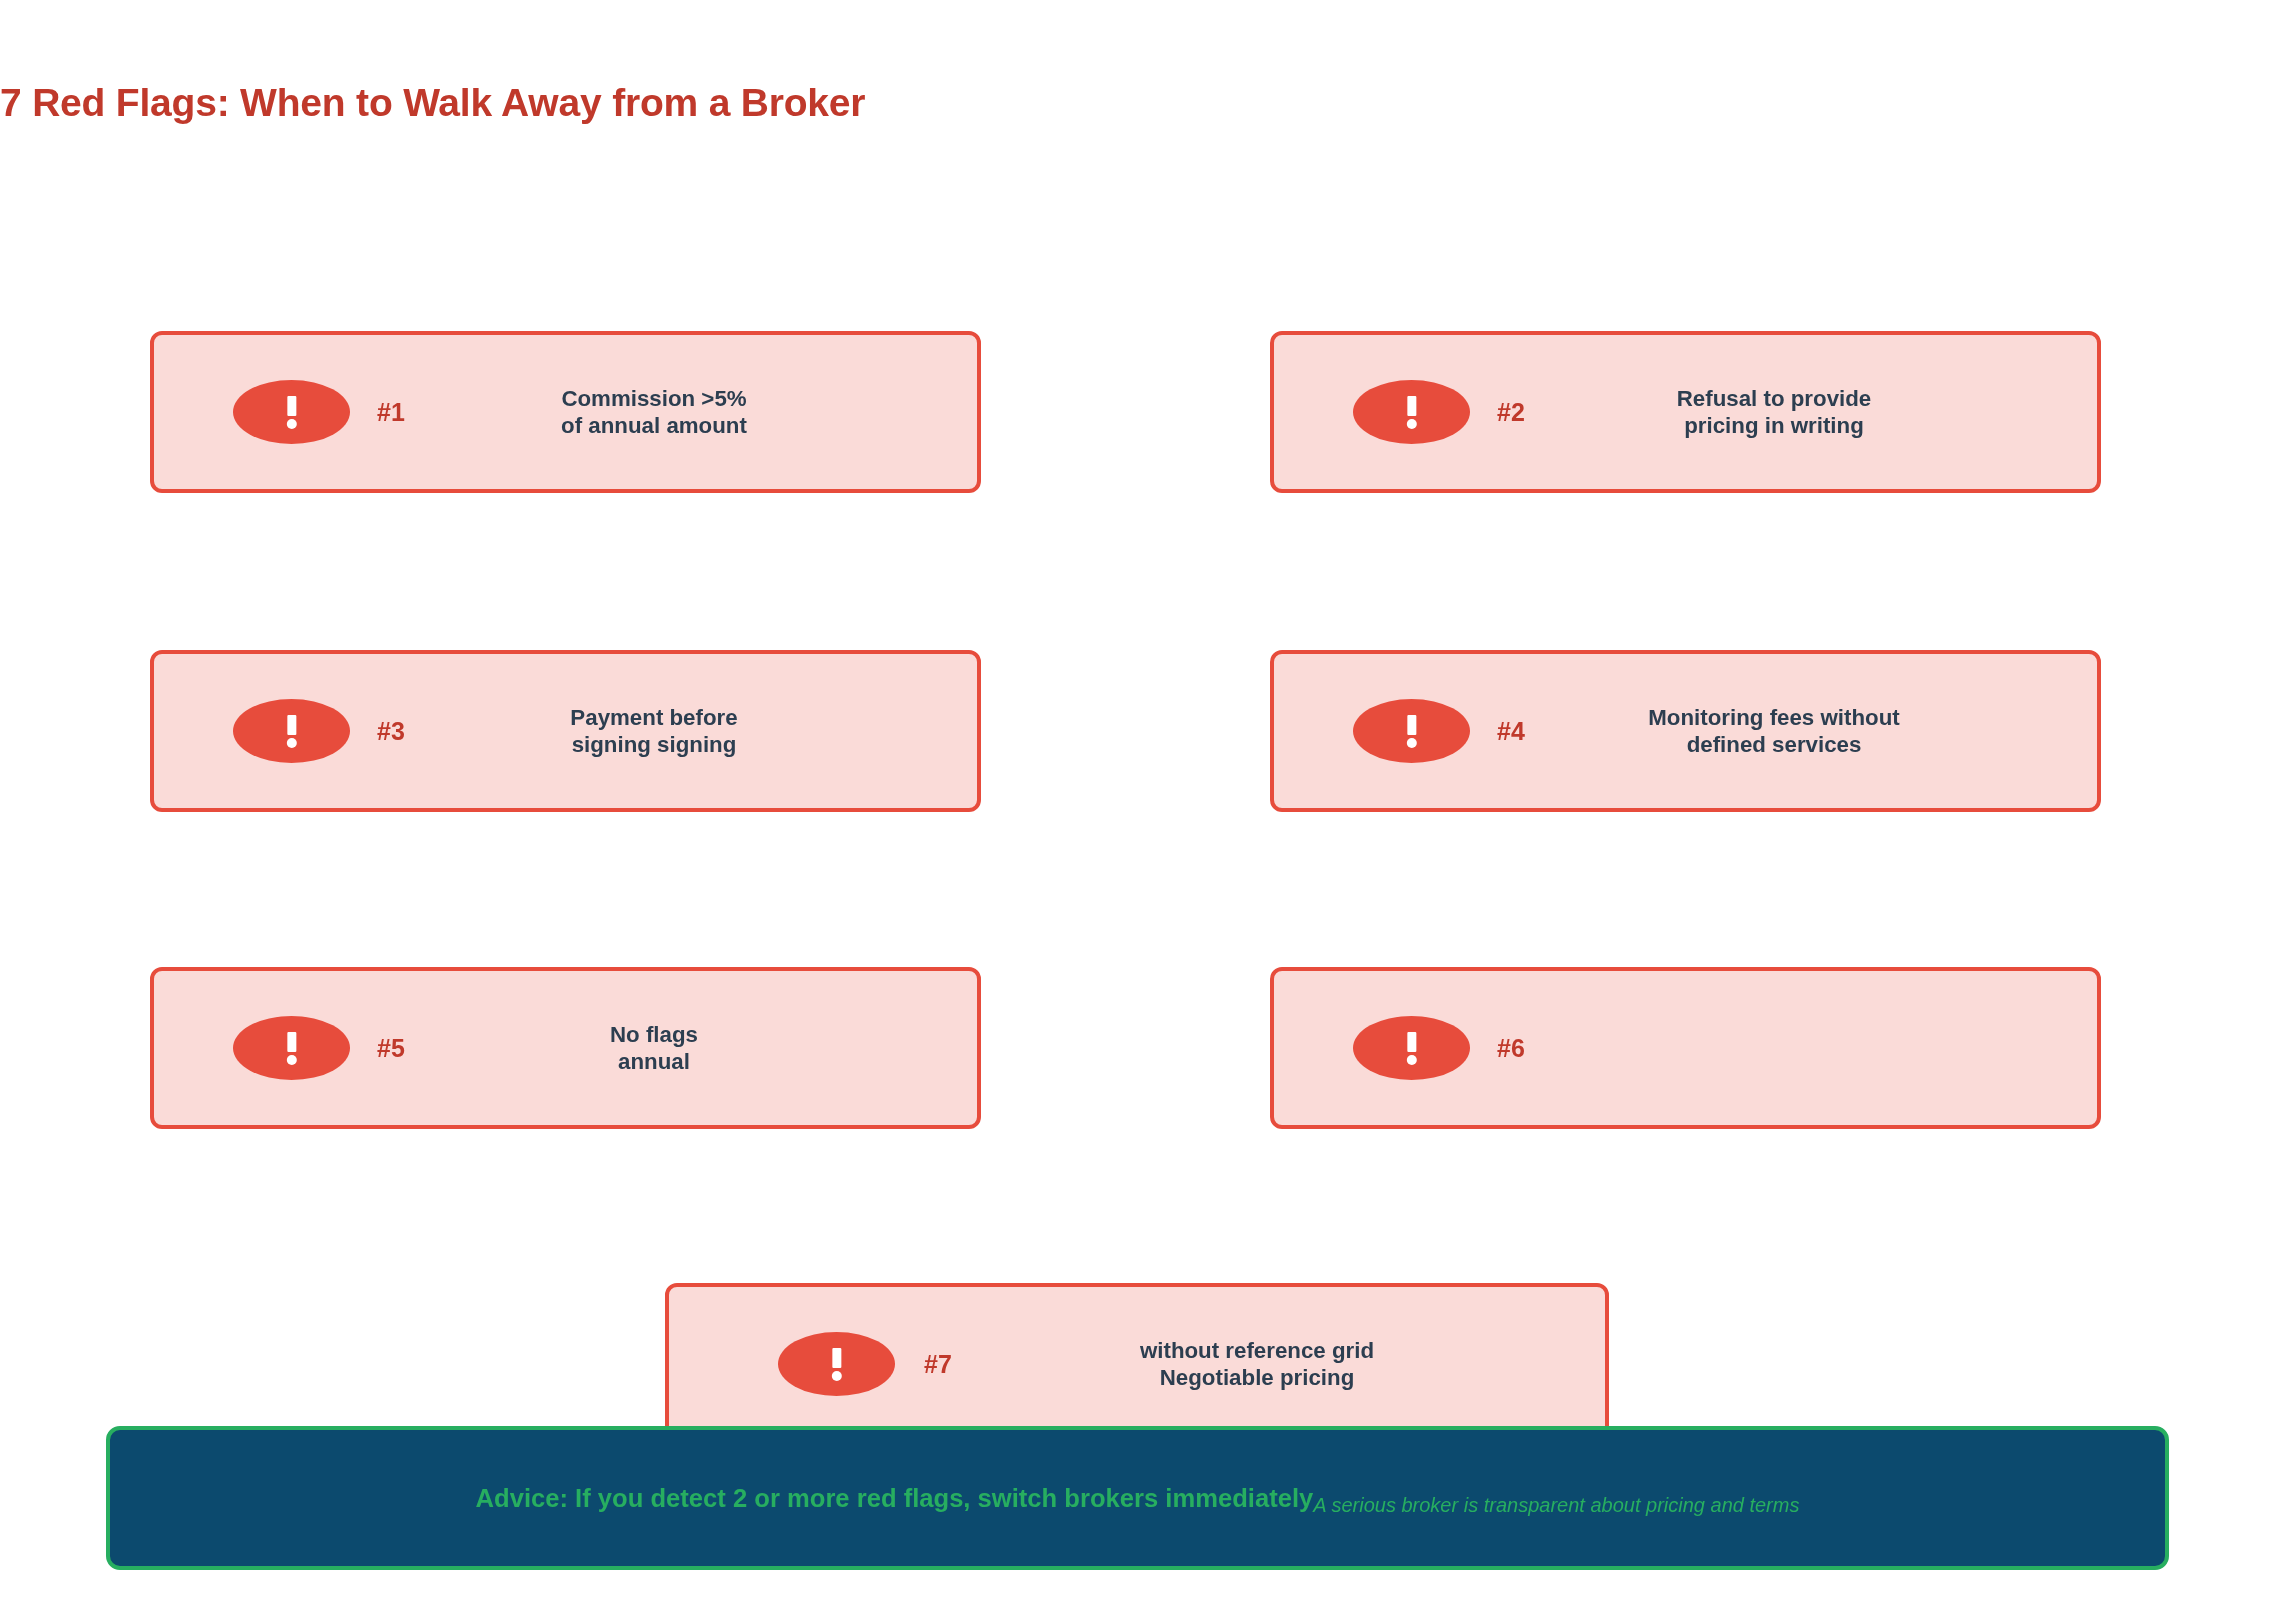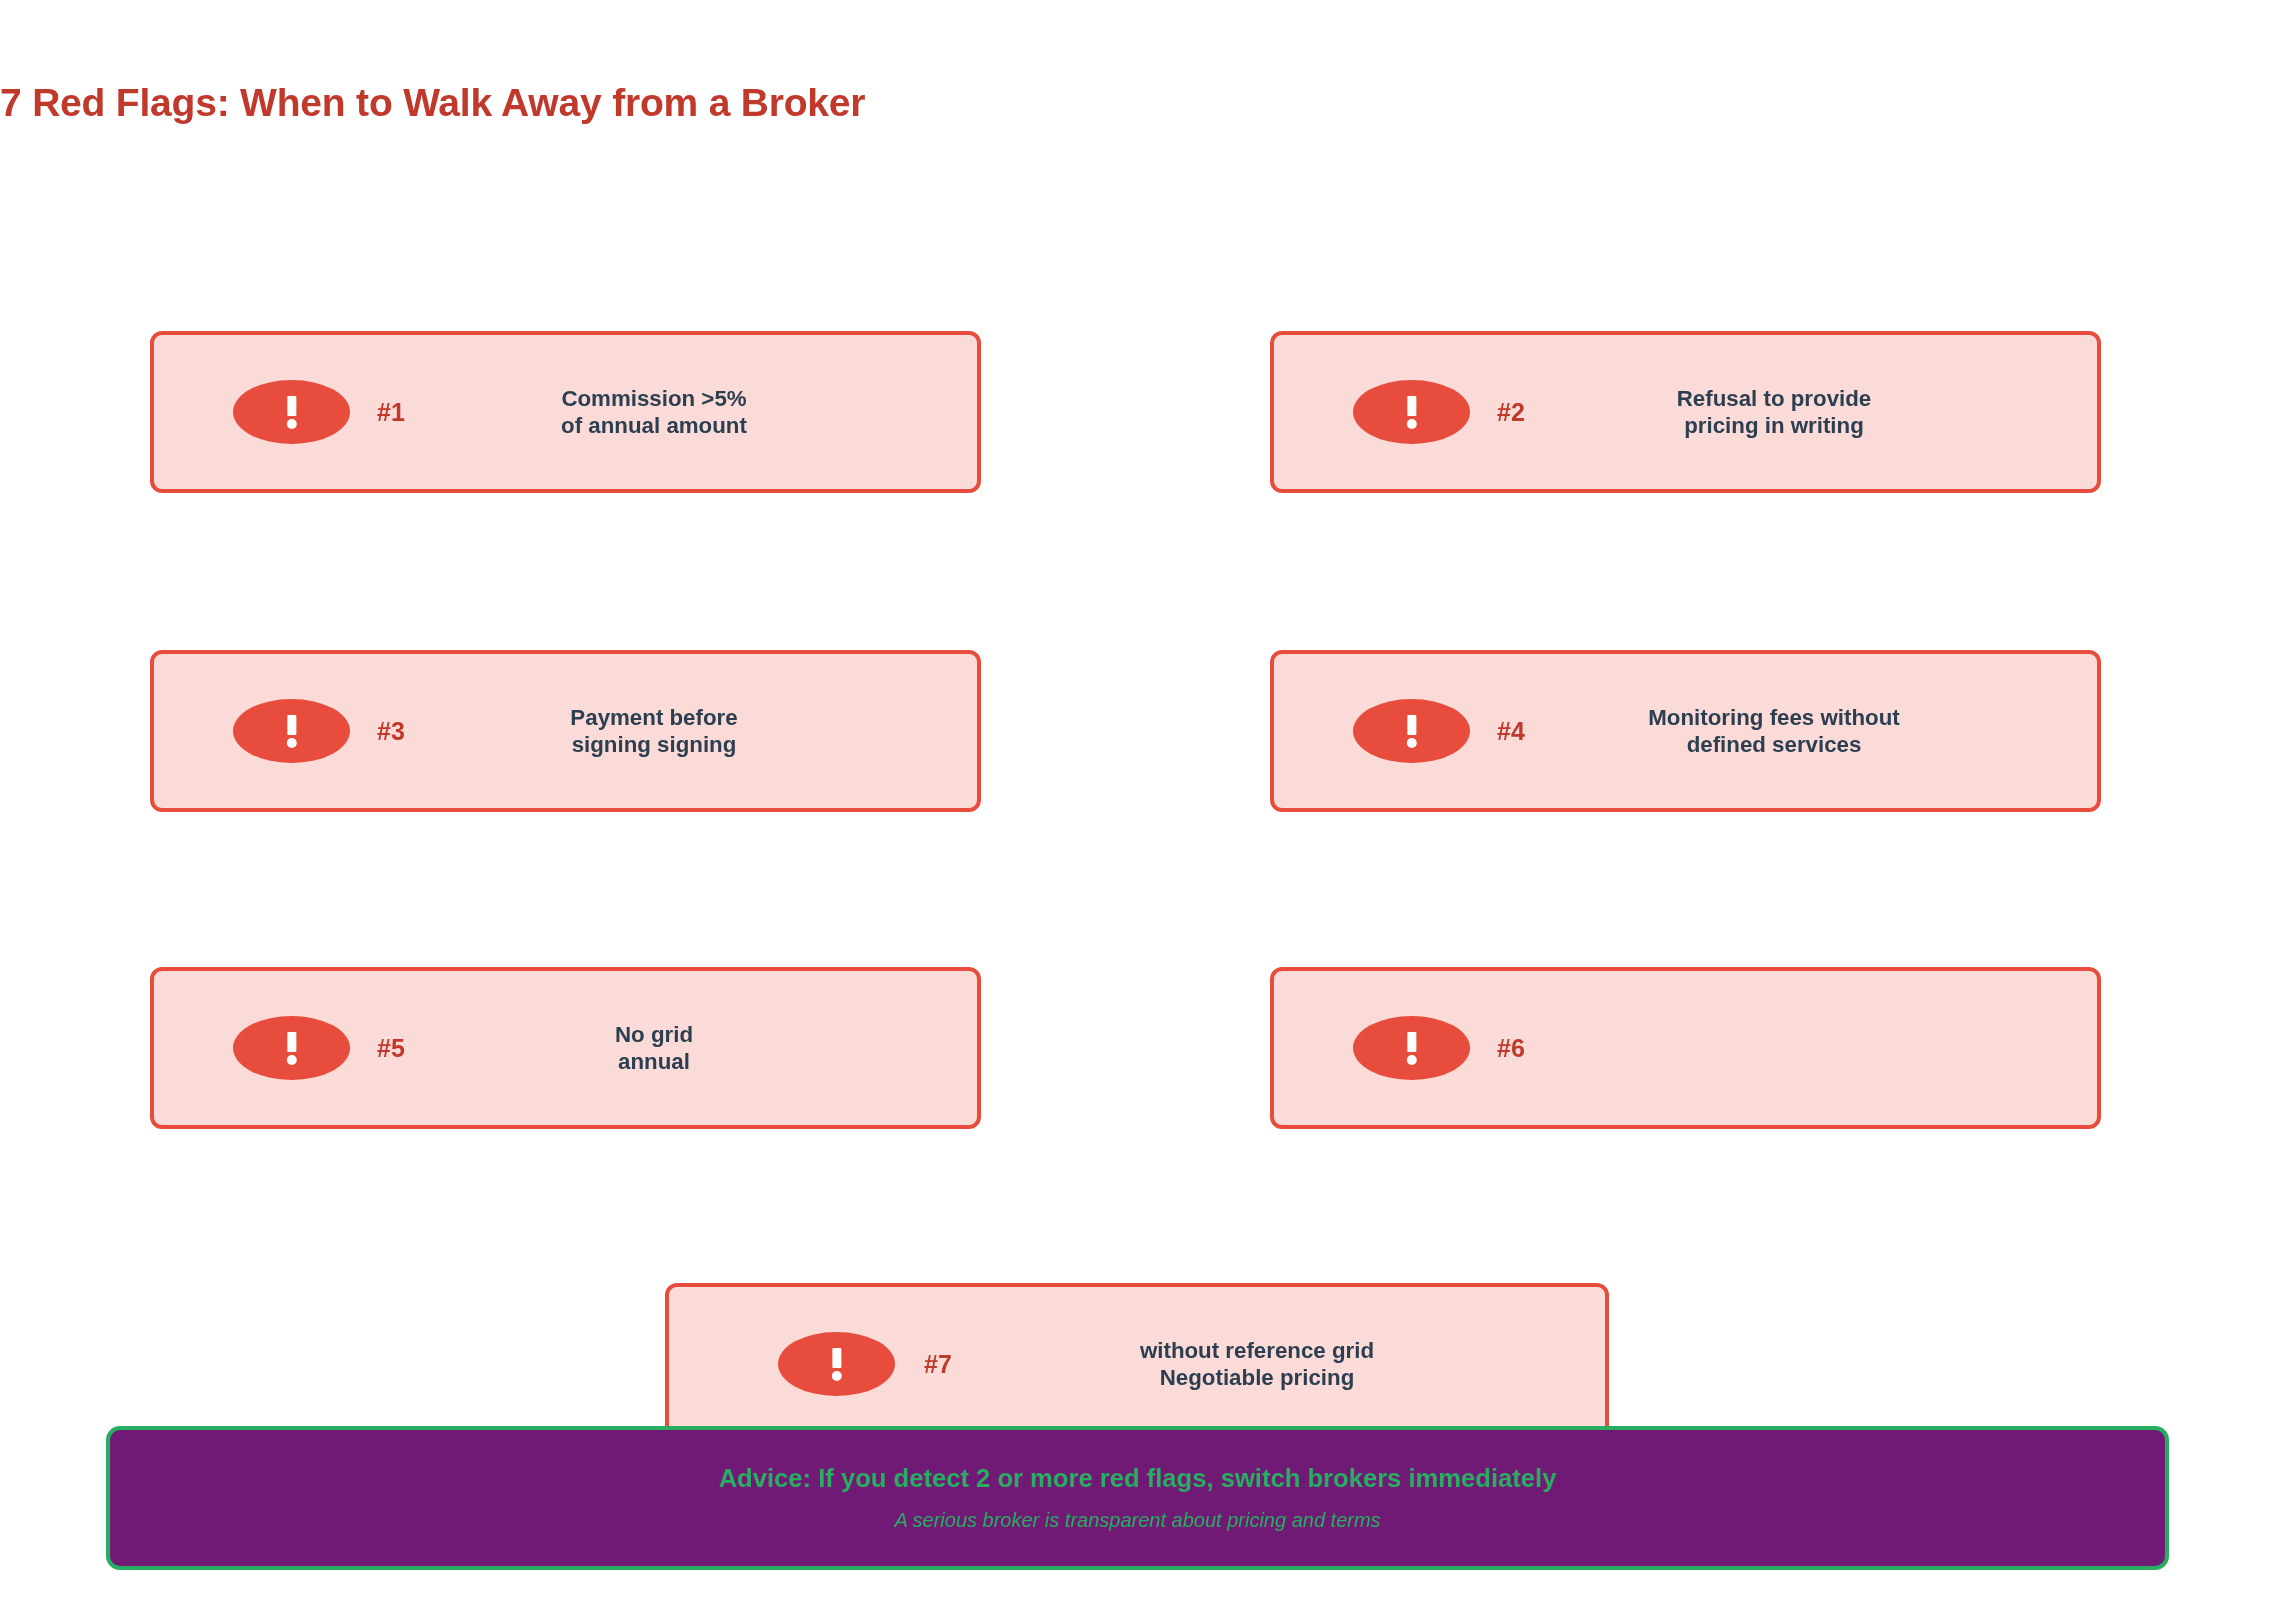--- a/index.html
+++ b/index.html
@@ -106,26 +106,25 @@
   }
 
   
   #advice-banner {
     position: absolute;
     left: 106px;
     top: 1426px;
     width: 2063px;
     height: 144px;
     box-sizing: border-box;
-    background: #701a75;
+    background: #0c4a6e;
     border: 4.4px solid #27ae60;
     border-radius: 14px;
     z-index: 5;
     display: flex;
-    flex-direction: column;
     align-items: center;
     justify-content: center;
   }
   #advice-title {
     font-size: 25.6px;
     font-weight: bold;
     color: #27ae60;
     text-align: center;
     white-space: nowrap;
   }
@@ -194,21 +193,21 @@
     </div>
   </div>
 
   <div class="flag-card" style="left:150px; top:967px; width:831px; height:162px;">
     <div class="warn-icon">
       <div class="bang-bar"></div>
       <div class="bang-dot"></div>
     </div>
     <div class="flag-num">#5</div>
     <div class="flag-text">
-      <div>No grid</div>
+      <div>No flags</div>
       <div>annual</div>
     </div>
   </div>
 
   <div class="flag-card" style="left:1270px; top:967px; width:831px; height:162px;">
     <div class="warn-icon">
       <div class="bang-bar"></div>
       <div class="bang-dot"></div>
     </div>
     <div class="flag-num">#6</div>

